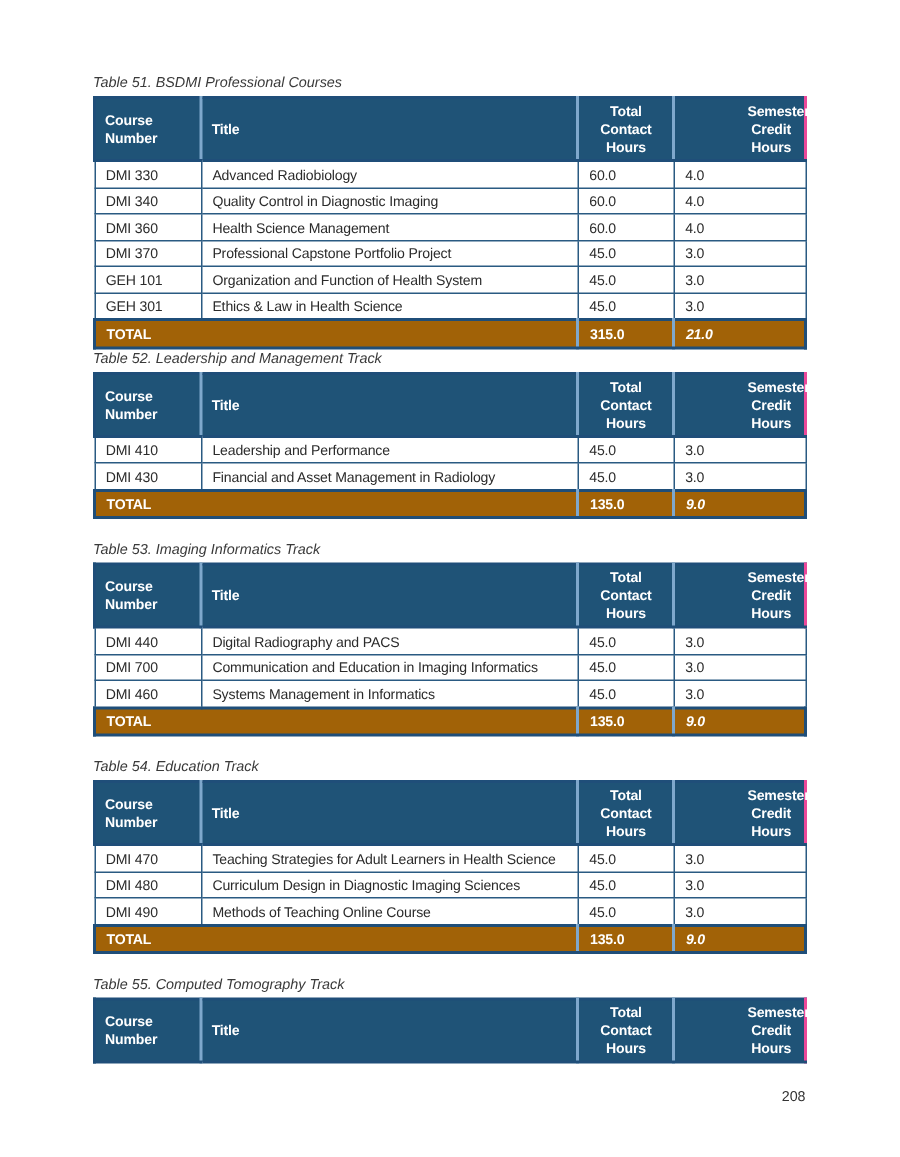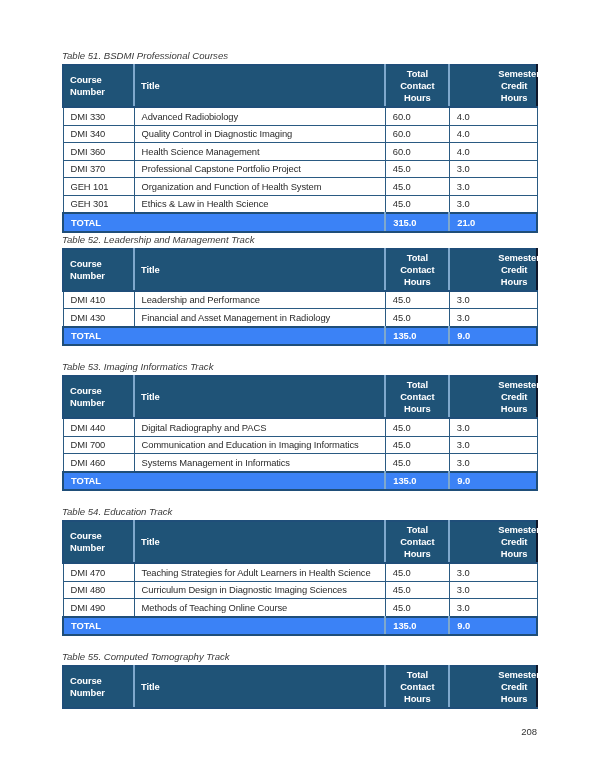--- a/index.html
+++ b/index.html
@@ -23,35 +23,35 @@
   table.tbl {
     width:100%; border-collapse:collapse; table-layout:fixed;
   }
   table.tbl th {
     background:#1f5377; color:#ffffff; font-weight:bold;
     font-size:9.4px; line-height:12px; letter-spacing:-0.1px;
     padding:2px 6px; vertical-align:middle;
     border:2px solid #1f4e79;
     border-right:2px solid #7fa8cc;
   }
-  table.tbl th:last-child { border-right:2px solid #0f172a;padding-left:48px; }
+  table.tbl th:last-child { border-right:2px solid #ec4899;padding-left:48px; }
   .th-left { text-align:left; }
   .th-center { text-align:center; }
   table.tbl td {
     font-size:9.4px; line-height:11.5px; letter-spacing:-0.1px;
     padding:2.5px 7px; vertical-align:middle; height:16px;
     border:1px solid #2a5a82; background:#ffffff;
   }
   .td-center { text-align:left; }
   tr.total-row td {
-    background:#3b82f6; color:#ffffff; font-weight:bold;
+    background:#a16207; color:#ffffff; font-weight:bold;
     border:2px solid #1f4e79; border-right:2px solid #7fa8cc;
     height:15px;
   }
-  tr.total-row td:last-child { border-right:2px solid #1f4e79; }
+  tr.total-row td:last-child { border-right:2px solid #1f4e79;font-style:italic; }
   .page-number {
     position:absolute; right:63px; top:726px;
     font-size:9.5px; color:#333333;
   }
 </style>
 </head>
 <body>
 
 <div class="content">
 

